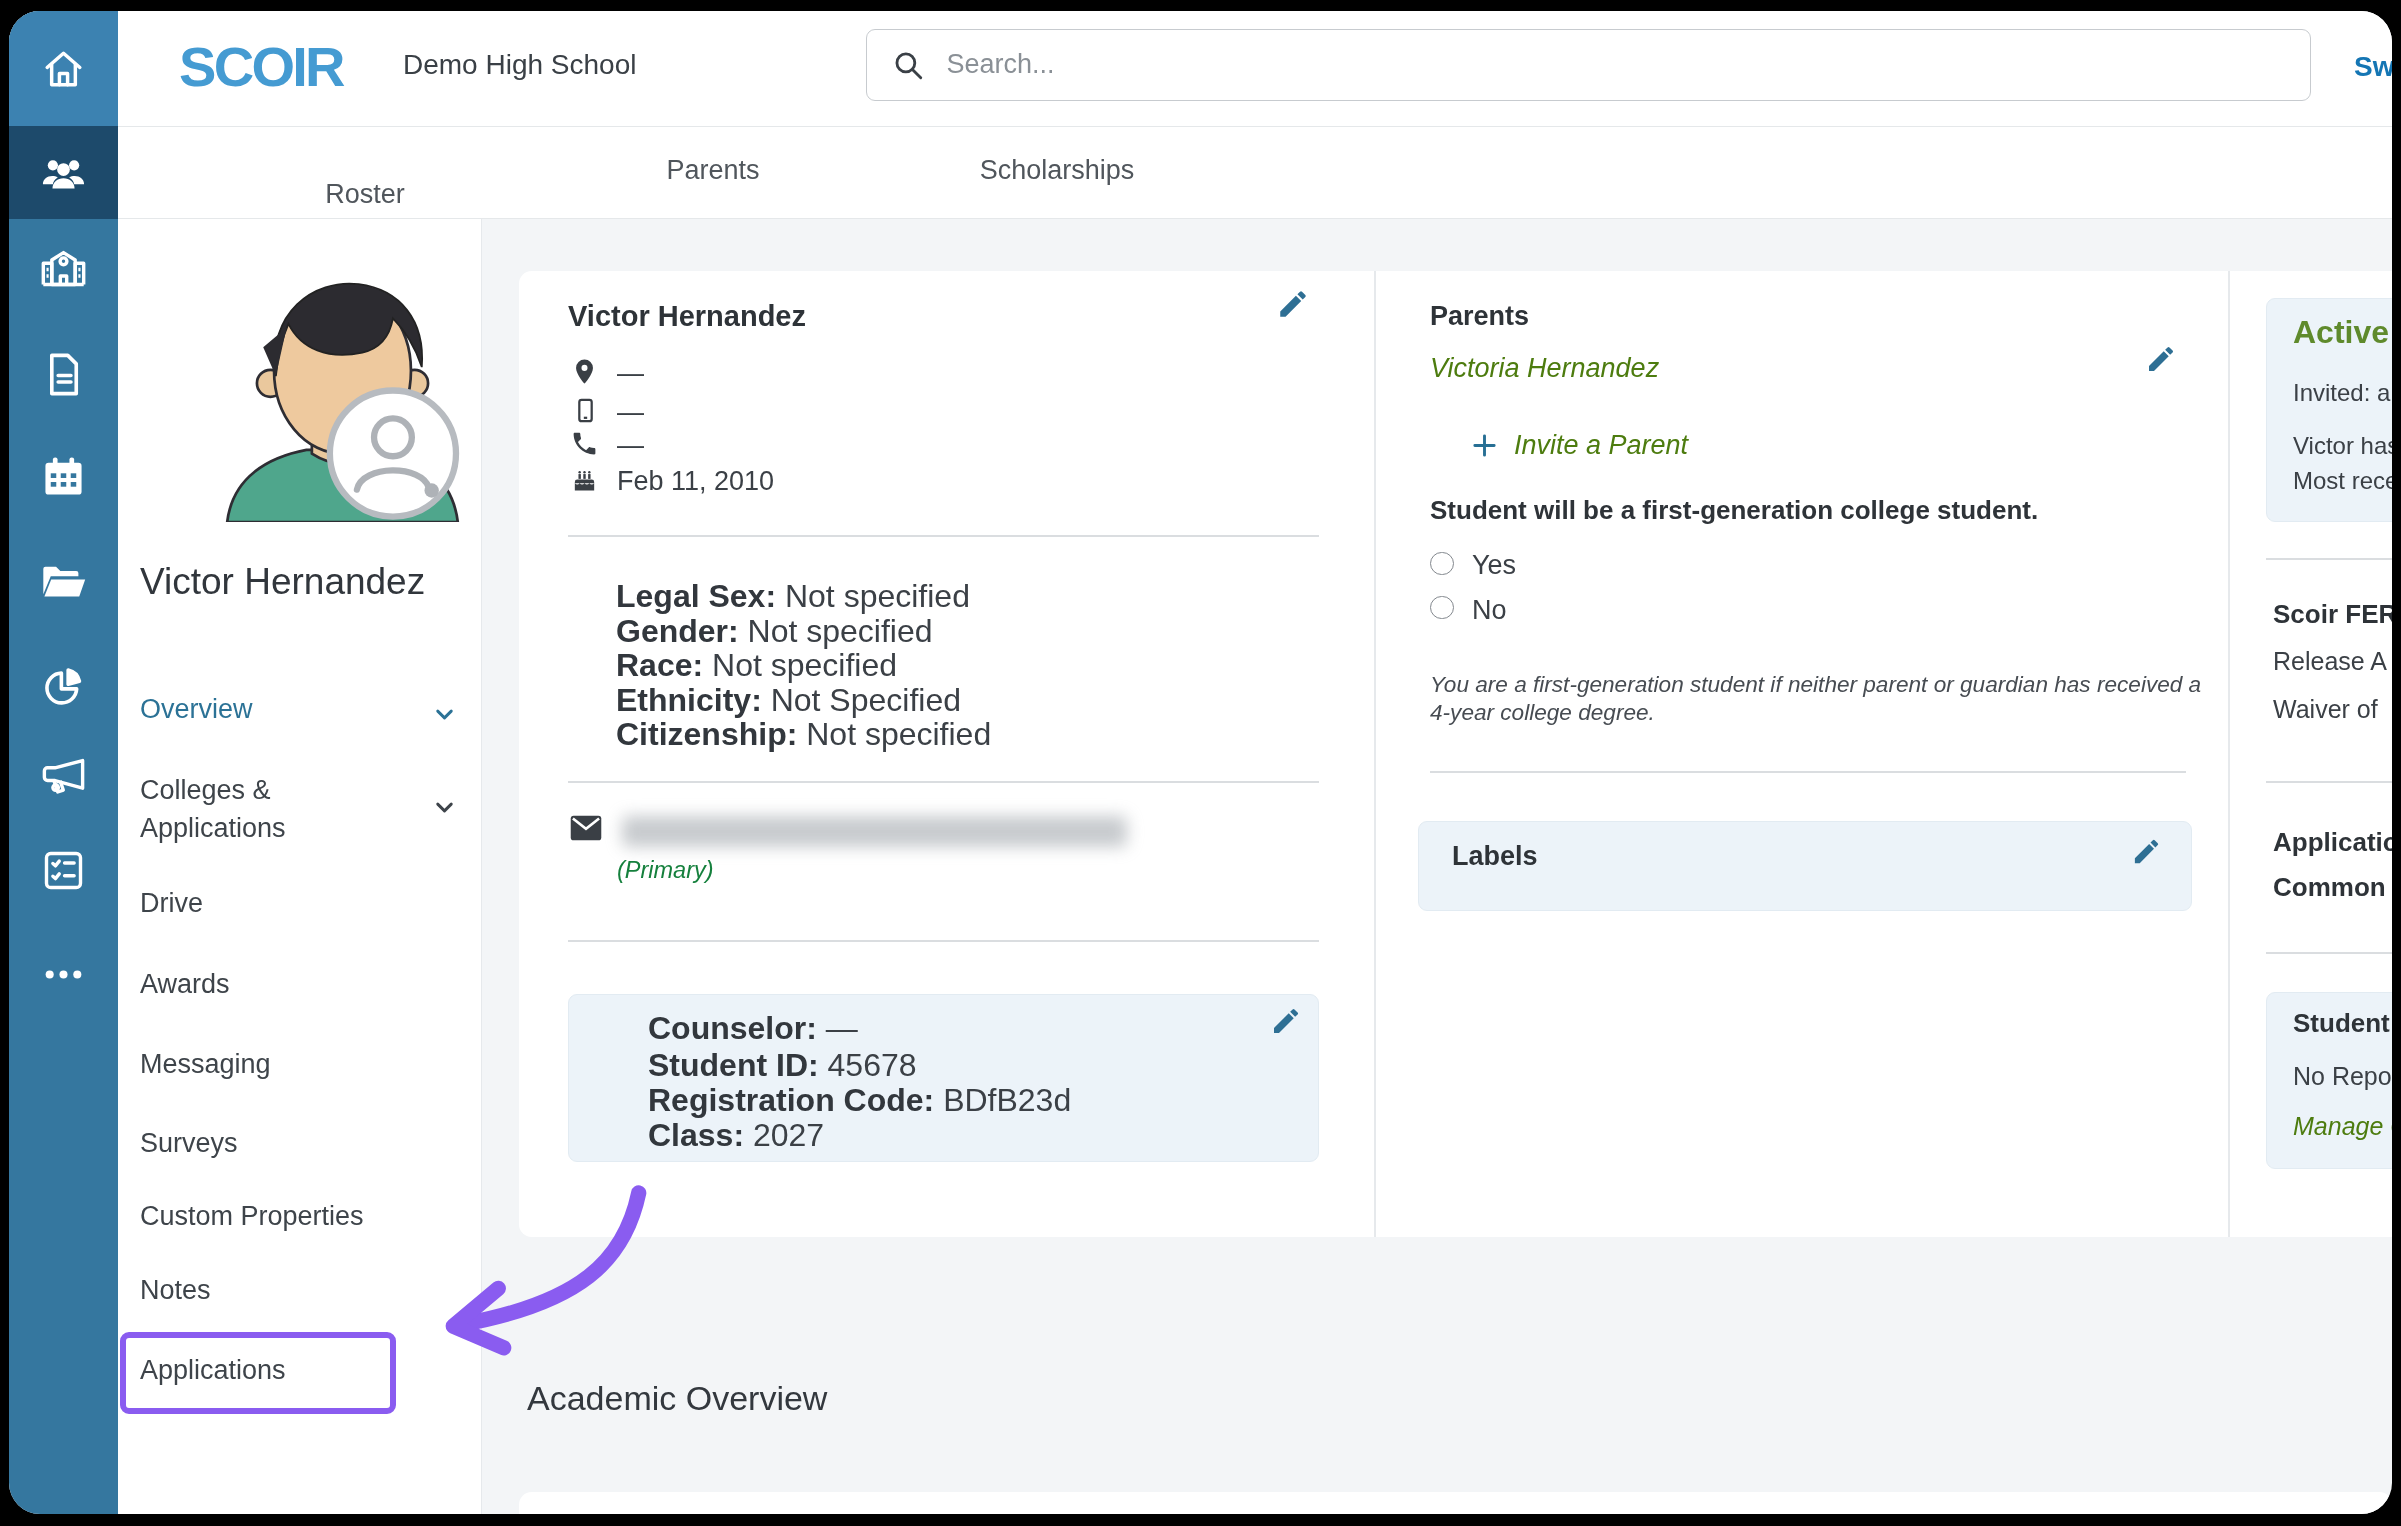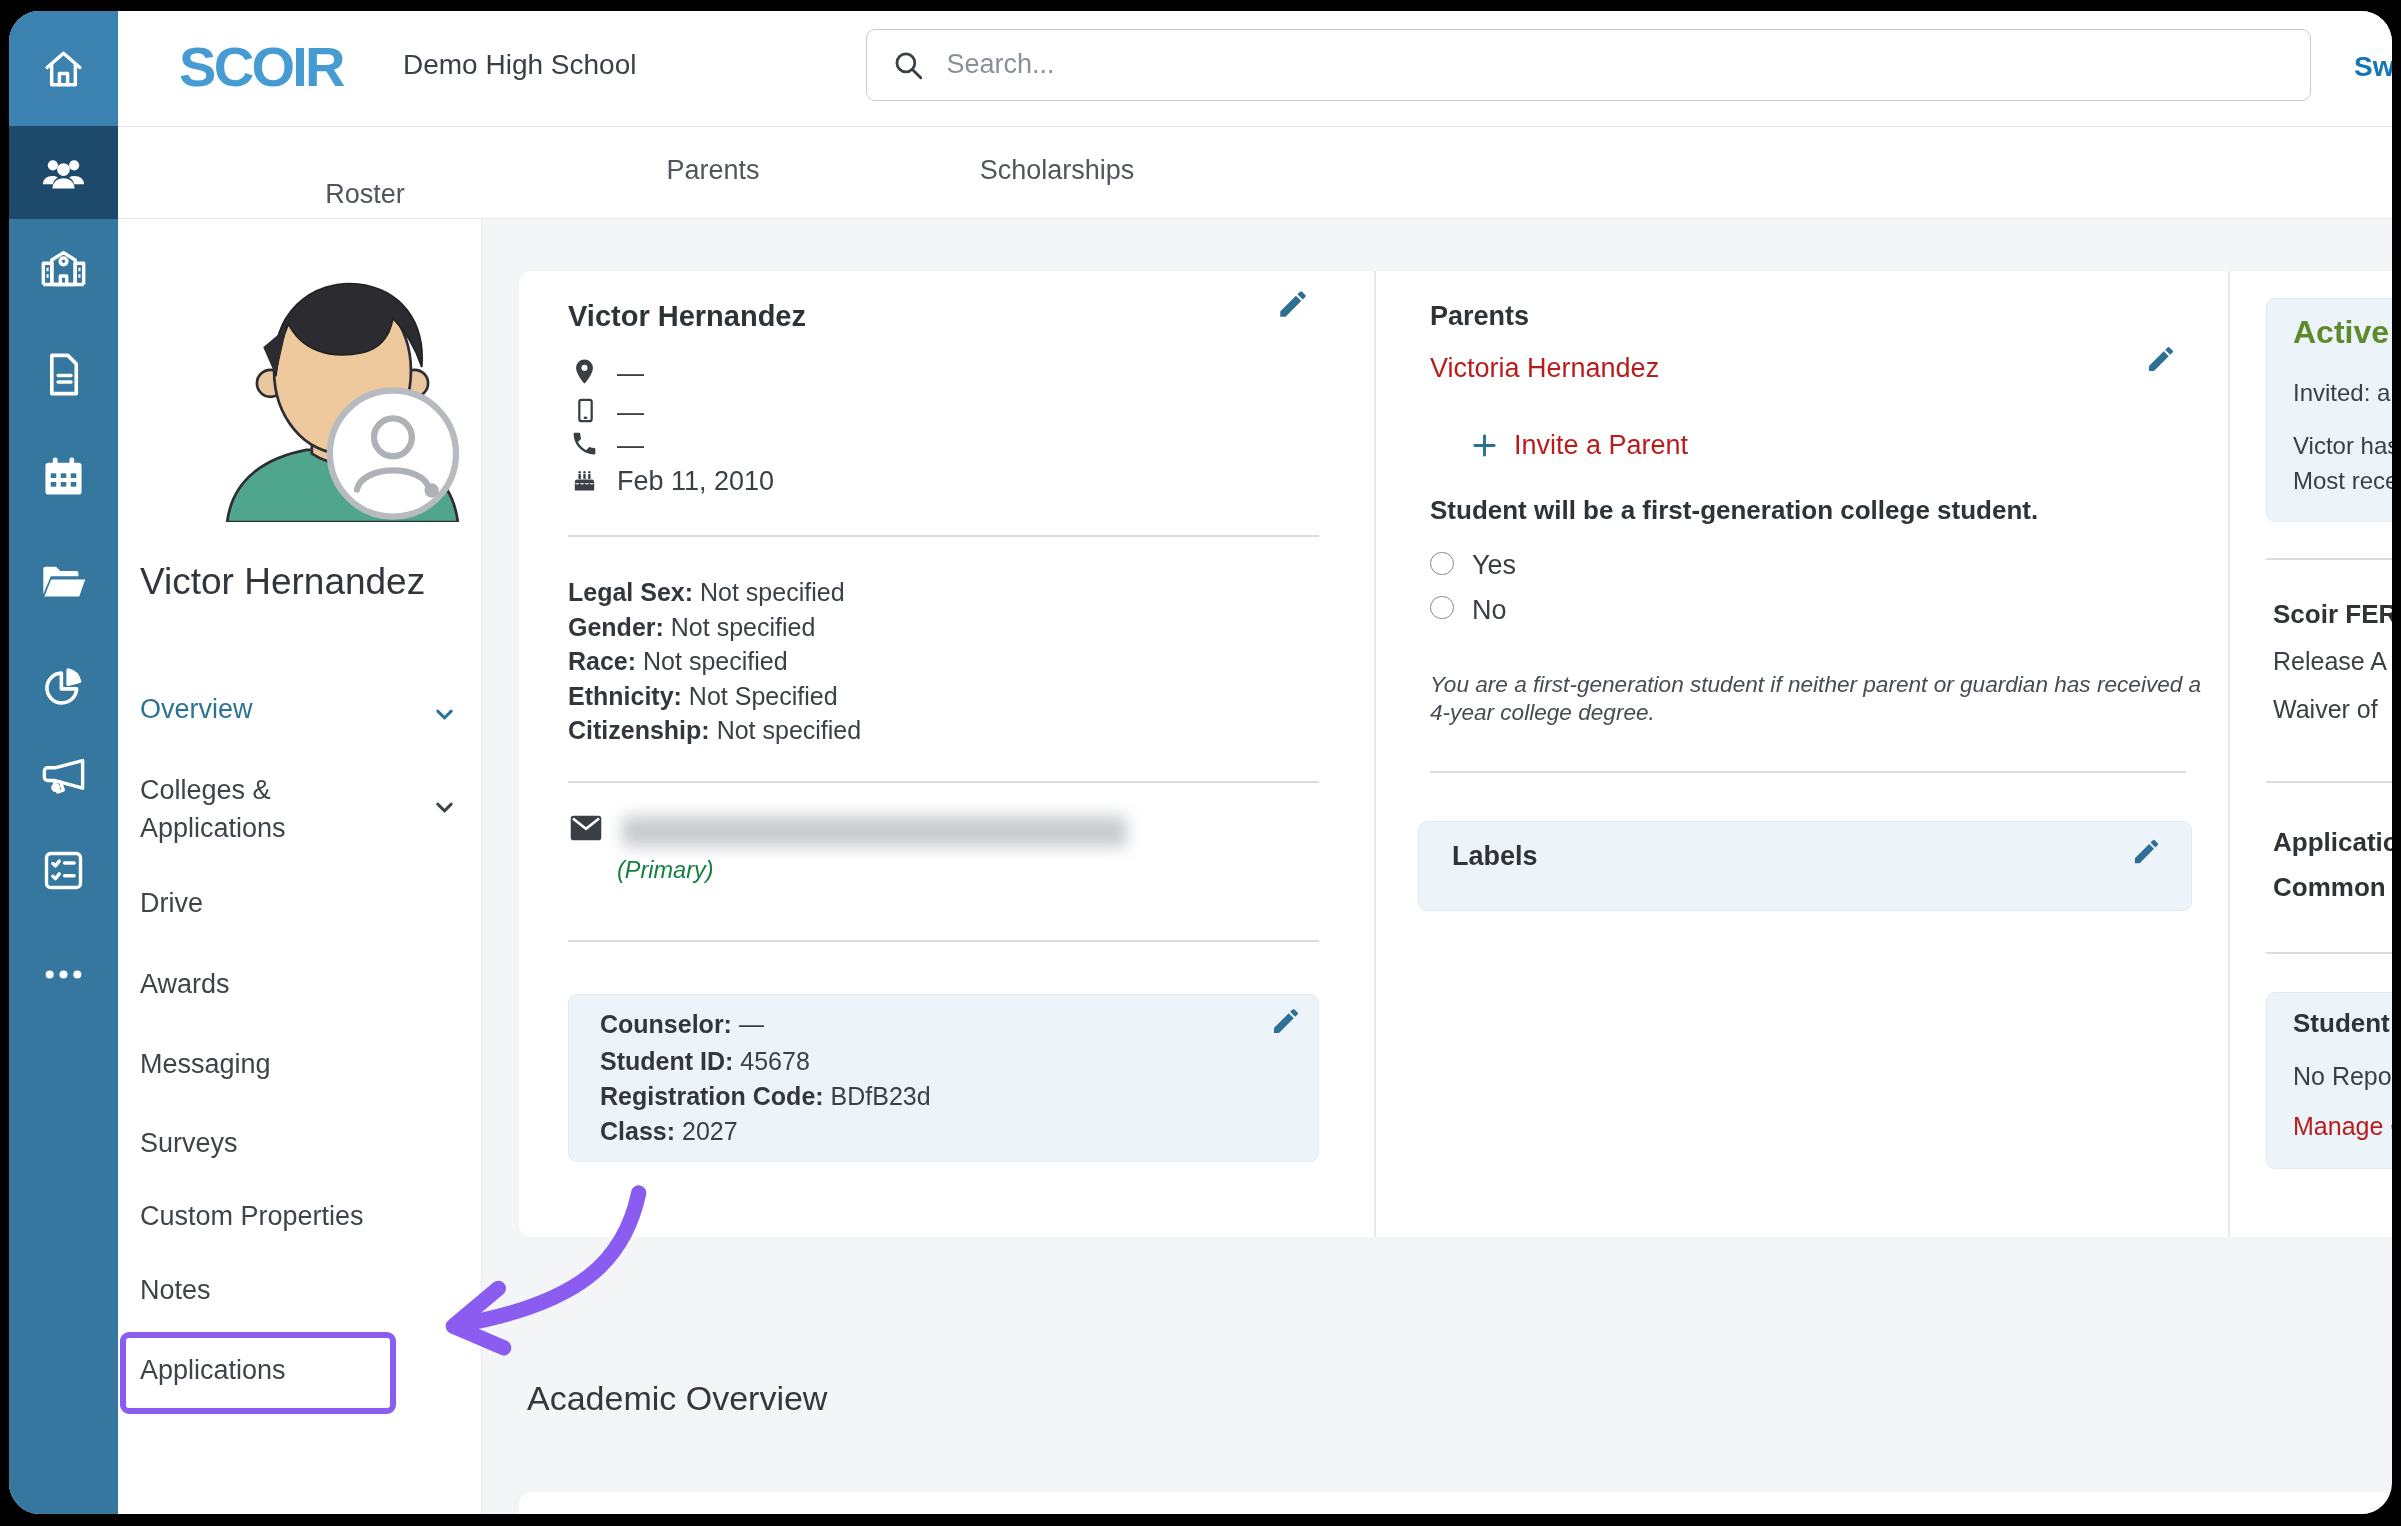--- a/index.html
+++ b/index.html
@@ -36,23 +36,23 @@
   .chev{position:absolute;width:27px;height:27px;z-index:10;}
   .pbox{left:111px;top:1321px;width:264px;height:70px;border:6.3px solid #8a5cf0;
         border-radius:9px;z-index:12;background:transparent;}
   
   .card1{left:510px;top:260px;right:0;height:966px;background:#fff;border-radius:12.6px 0 0 12.6px;z-index:1;}
   .vdiv{top:260px;width:1.8px;height:966px;background:#e6e9ec;z-index:2;}
   .hdiv{height:1.8px;background:#dadde0;z-index:2;}
   .t{z-index:3;white-space:nowrap;}
   .b{font-weight:700;}
   .dark{color:#32373d;}
-  .body28{font-size:25px;color:#3b4046;}
+  .body28{font-size:32px;color:#3b4046;margin-left:48px;}
   .body30{font-size:27px;color:#3b4046;}
-  .link{color:#b91c1c;cursor:pointer;}
+  .link{color:#4d7c0f;cursor:pointer;font-style:italic;}
   .litebox{background:#ecf3f9;border:0.9px solid #e2ebf2;border-radius:9px;box-sizing:border-box;z-index:2;}
   .pencil{width:34px;height:34px;z-index:4;cursor:pointer;}
   .radio{width:23.5px;height:23.5px;border:1.8px solid #83888e;border-radius:50%;
          box-sizing:border-box;background:#fff;z-index:3;cursor:pointer;}
   .note{font-style:italic;font-size:22.6px;color:#474c52;line-height:28px;width:776px;
         white-space:normal;z-index:3;}
   .blur-bar{left:613px;top:805px;width:505px;height:31px;background:#9aa0a6;
             filter:blur(8px);opacity:.55;border-radius:5.4px;z-index:3;}
   .green{color:#5f8a2c;}
   .acad{font-size:34px;color:#33383e;z-index:3;}

